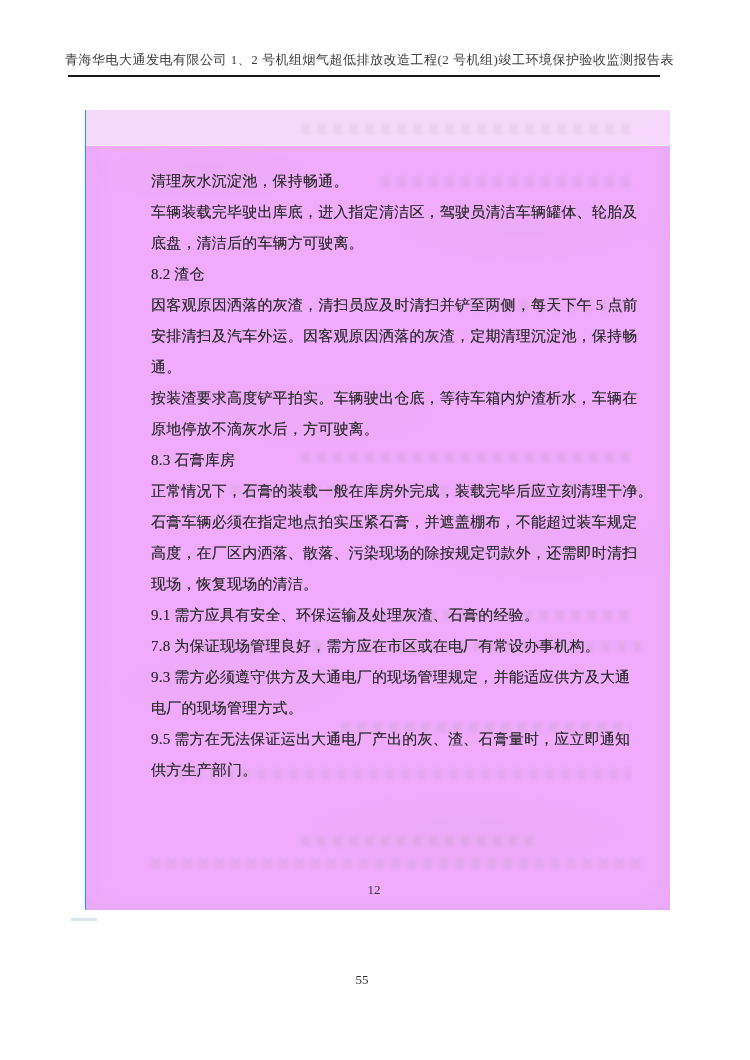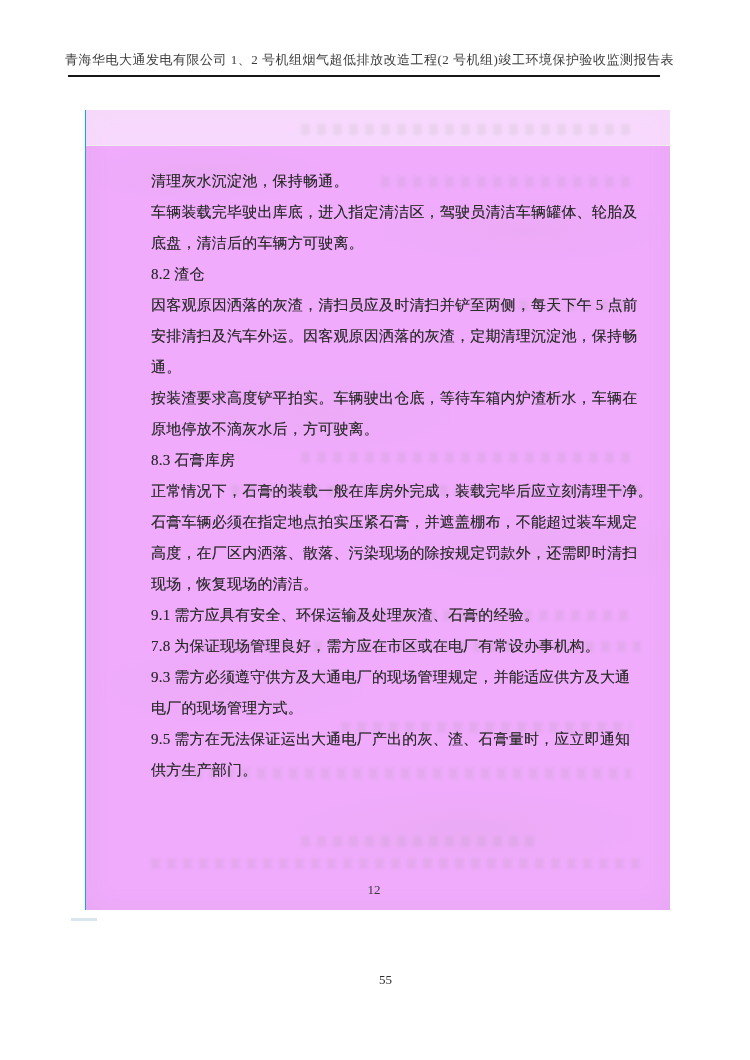--- a/index.html
+++ b/index.html
@@ -93,21 +93,21 @@
     left: -15px; bottom: -11px;
     width: 26px; height: 3px;
     background: #cfe0ea;
     opacity: 0.8;
   }
   
   .outer-pagenum {
     position: absolute;
     left: 332px; top: 972px;
     width: 60px;
-    text-align: right;
+    text-align: center;
     font-size: 13px;
     color: #2f2f2f;
   }
 </style>
 </head>
 <body>
 
 <div class="header-title">青海华电大通发电有限公司 1、2 号机组烟气超低排放改造工程(2 号机组)竣工环境保护验收监测报告表</div>
 
 <div class="header-rule"></div>

